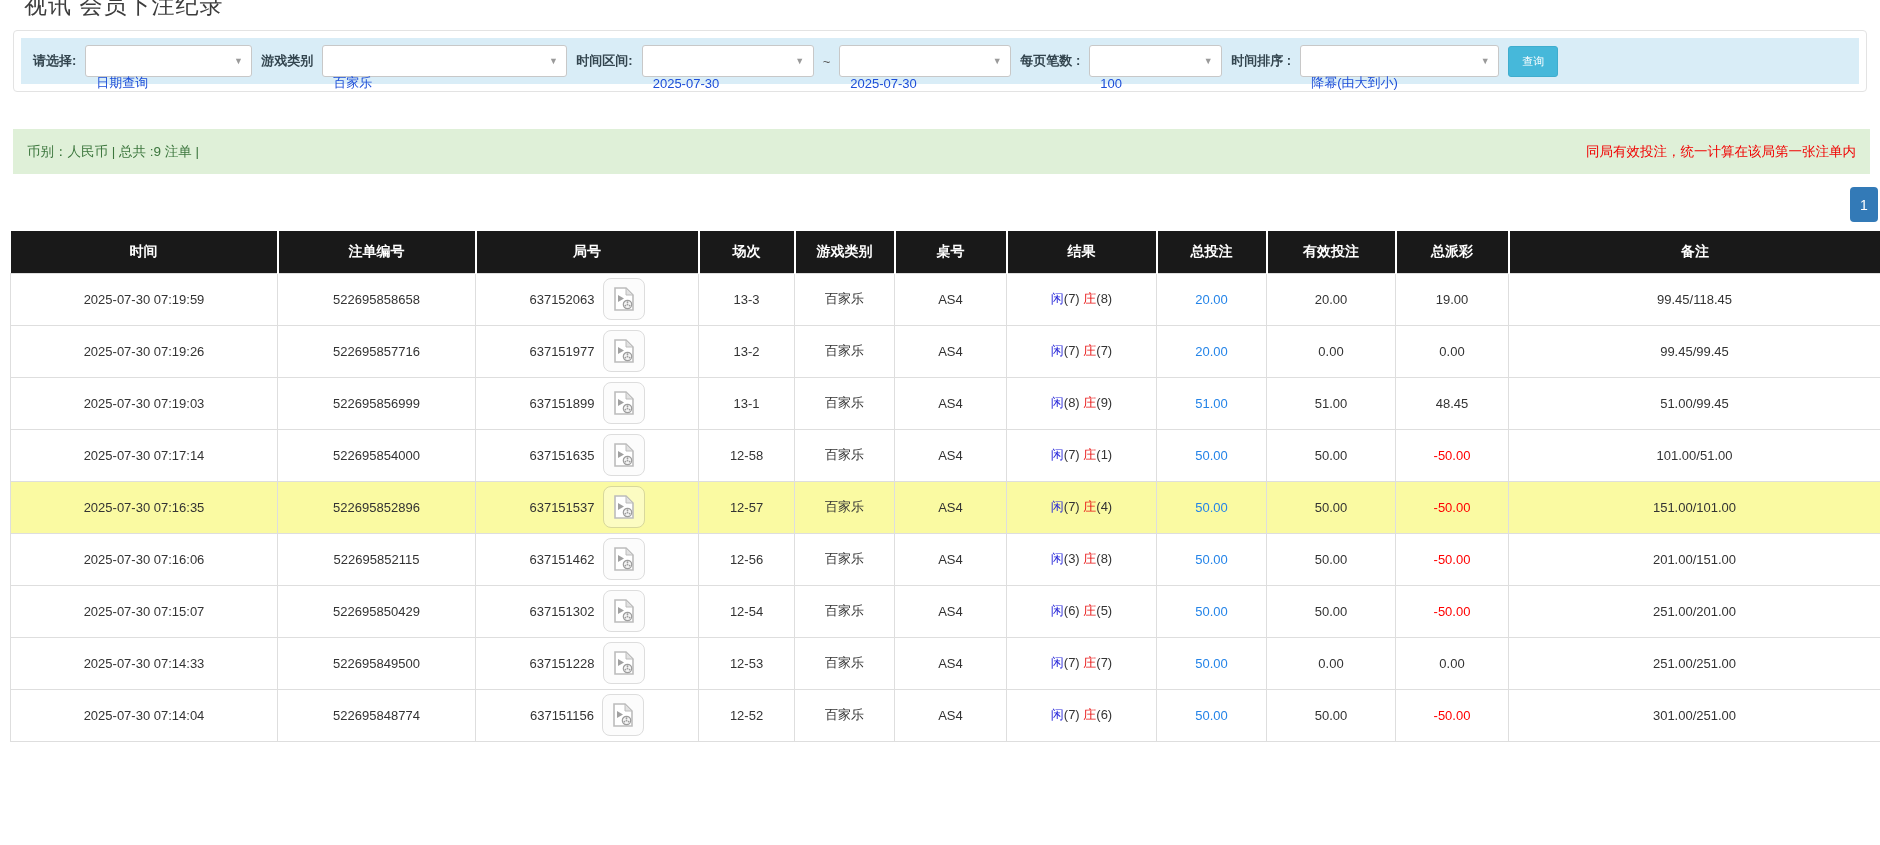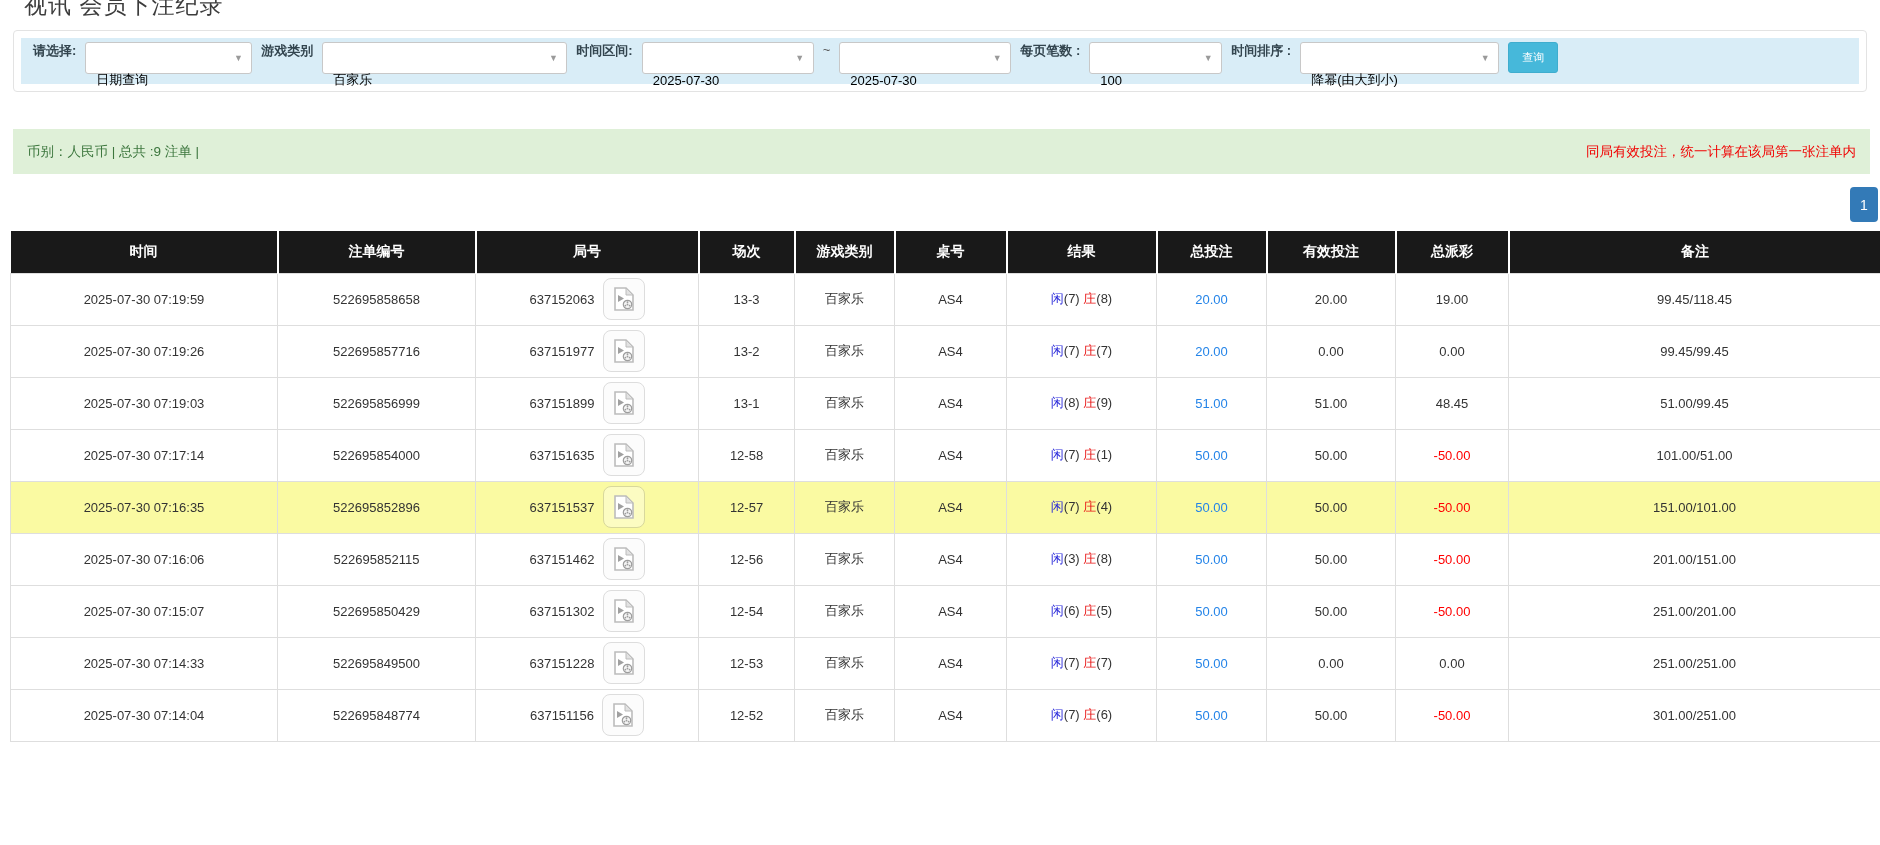--- a/index.html
+++ b/index.html
@@ -11,29 +11,29 @@
   .title{
     position:absolute; top:-10px; left:24px; font-size:23px; color:#3c3c3c;
     font-weight:400; letter-spacing:1px; white-space:nowrap;
   }
   
   .filter-panel{
     position:absolute; top:30px; left:13px; right:13px;
     background:#fff; border:1px solid #e3e3e3; border-radius:4px; padding:7px;
   }
   .filter-bar{
-    background:#d9edf7; display:flex; height:46px;
+    background:#d9edf7; display:flex; align-items:center; height:46px;
     padding:4px 12px; font-size:13px; gap:9px; white-space:nowrap;
   }
   .flabel{ font-weight:bold; color:#33454f; }
   .dd{
     display:flex; align-items:center; height:32px; background:#fff;
     border:1px solid #c8c8c8; border-radius:3px; cursor:pointer;
   }
-  .dd .val{ flex:1; padding:0 10px; color:#000000; font-size:13px; overflow:hidden;margin-top:44px; }
+  .dd .val{ flex:1; padding:0 10px; color:#1d4ed8; font-size:13px; overflow:hidden;margin-top:44px; }
   .dd .caret{ width:26px; text-align:center; color:#9a9a9a; font-size:9px; }
   .w-query{width:167px}.w-game{width:245px}.w-date{width:172px}.w-size{width:133px}.w-sort{width:199px}
   .tilde{ color:#555; }
   .btn-search{
     height:31px; padding:0 13px; background:#46b8da; border:1px solid #3fadce;
     border-radius:3px; color:#fff; font-size:11px; cursor:pointer;
     font-family:inherit;
   }
   
   .summary-bar{

